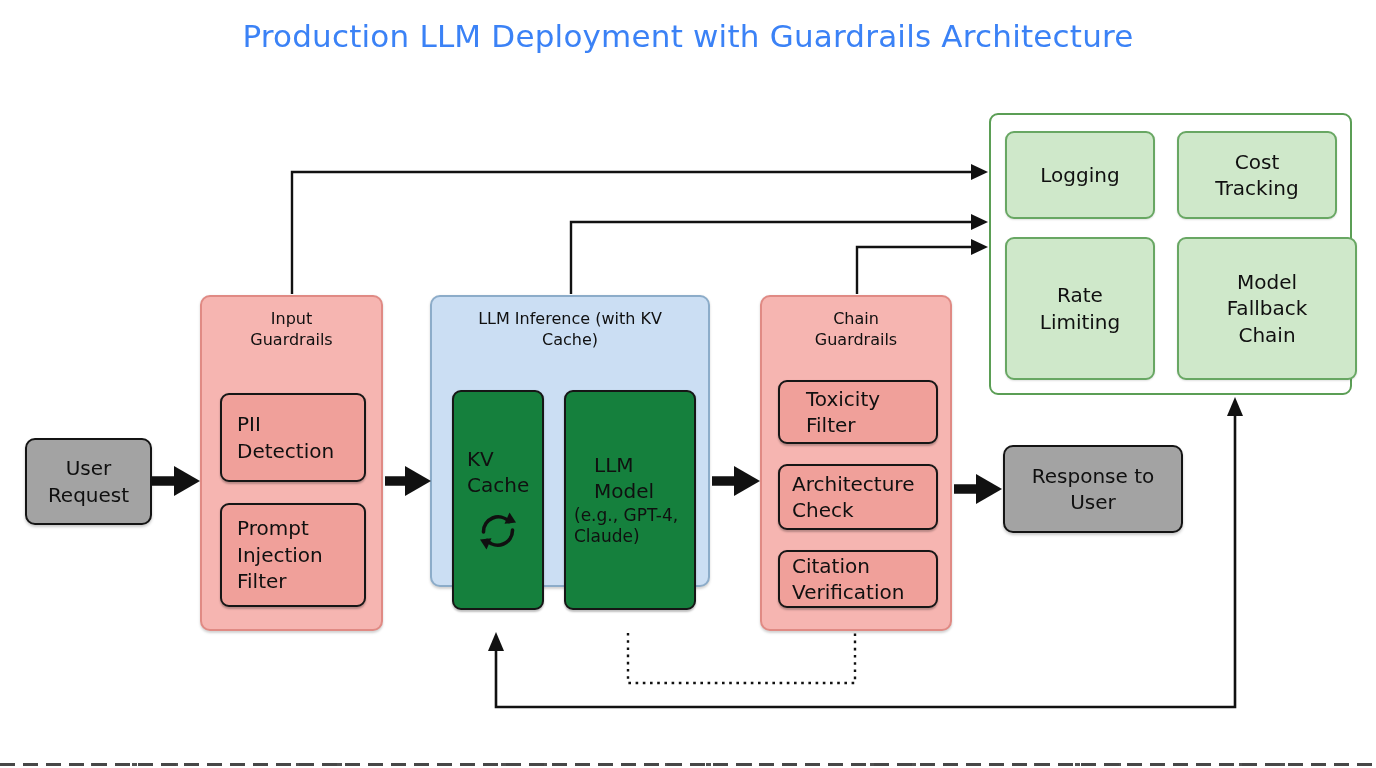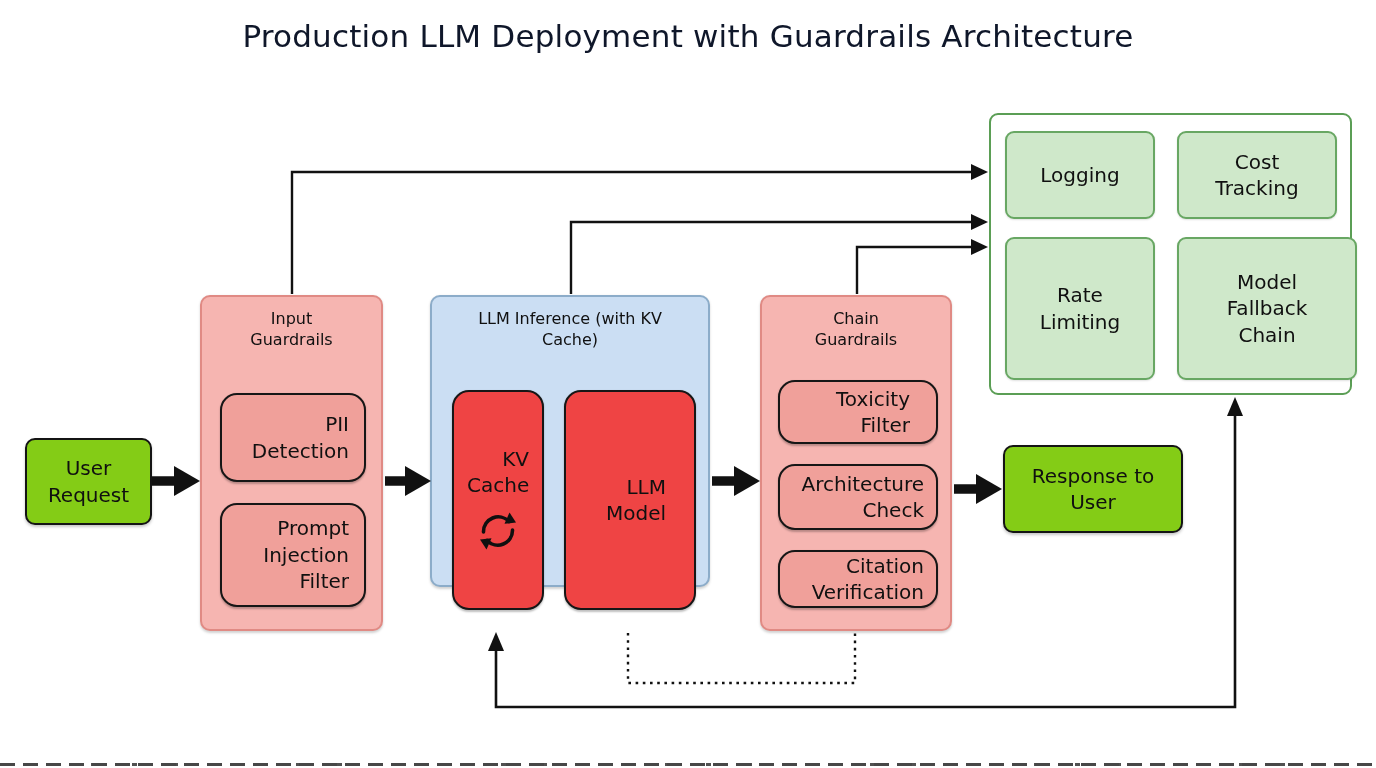--- a/index.html
+++ b/index.html
@@ -4,47 +4,47 @@
 <style>
   html,body{margin:0;padding:0;background:#ffffff;}
   .canvas{
     position:relative;width:1376px;height:768px;background:#ffffff;
     font-family:"DejaVu Sans","Liberation Sans",sans-serif;color:#101010;
     overflow:hidden;
   }
   .abs{position:absolute;box-sizing:border-box;}
   .diagram-title{
     left:0;top:18px;width:1376px;text-align:center;
-    font-size:31px;color:#0f172a;letter-spacing:0.2px;
+    font-size:31px;color:#3b82f6;letter-spacing:0.2px;
   }
   
   .container{border-radius:10px;border:2px solid;box-shadow:0 1.5px 2.5px rgba(0,0,0,.18);}
   .pink-container{background:#f6b5b1;border-color:#e08a84;}
   .blue-container{background:#cbdef3;border-color:#8cacc9;}
   .green-container{background:#ffffff;border:2.5px solid #5b9e55;border-radius:9px;box-shadow:none;}
   .container-title{
     position:relative;margin:11px auto 0;text-align:center;
     font-size:16px;line-height:1.32;
   }
   
   .sub{
-    border:2.4px solid #161616;border-radius:17px;
+    border:2.4px solid #161616;border-radius:9px;
     display:flex;flex-direction:column;align-items:center;justify-content:center;
-    text-align:right;font-size:20px;line-height:1.32;
+    text-align:left;font-size:20px;line-height:1.32;
     box-shadow:0 1.5px 2px rgba(0,0,0,.25);
   }
   .sub-pink{background:#f0a09a;}
-  .sub-blue{background:#ef4444;}
+  .sub-blue{background:#15803d;}
   .green-box{
     background:#cfe8ca;border:2.2px solid #68a763;border-radius:9px;
     display:flex;align-items:center;justify-content:center;
     text-align:center;font-size:20px;line-height:1.32;box-shadow:0 1px 2px rgba(0,0,0,.12);
   }
   .white-node{
-    background:#84cc16;border:2.6px solid #141414;border-radius:10px;
+    background:#a3a3a3;border:2.6px solid #141414;border-radius:10px;
     display:flex;align-items:center;justify-content:center;
     text-align:center;font-size:20px;line-height:1.32;
     box-shadow:0 2px 3px rgba(0,0,0,.22);
   }
   .lbl{display:block;}
   .w60{max-width:62px;}  .w70{max-width:72px;}  .w100{max-width:104px;}
   .w110{max-width:112px;} .w130{max-width:132px;} .w215{max-width:216px;}
   .sub-small{font-size:17px;line-height:1.28;max-width:112px;}
   .kv-icon{margin-top:10px;}
   svg.overlay{position:absolute;left:0;top:0;pointer-events:none;}
@@ -84,20 +84,21 @@
         <g stroke="#101010" stroke-width="3.6" fill="none" stroke-linecap="round">
           <path d="M8.5 24 A 14.8 14.8 0 0 1 34 13.5"></path>
           <path d="M37.5 22 A 14.8 14.8 0 0 1 12 32.5"></path>
         </g>
         <polygon points="34.5,4.5 41,14.5 29.5,15.8" fill="#101010"></polygon>
         <polygon points="11.5,41.5 5,31.5 16.5,30.2" fill="#101010"></polygon>
       </svg>
     </div>
     <div class="abs sub sub-blue" style="left:132px;top:93px;width:132px;height:220px">
       <span class="lbl w70">LLM Model</span>
+      <span class="lbl sub-small">(e.g., GPT-4, Claude)</span>
     </div>
   </div>
 
   <div class="abs container pink-container" style="left:760px;top:295px;width:192px;height:336px">
     <div class="container-title w110" style="max-width:112px">Chain Guardrails</div>
     <div class="abs sub sub-pink" style="left:16px;top:83px;width:160px;height:64px">
       <span class="lbl w100">Toxicity Filter</span>
     </div>
     <div class="abs sub sub-pink" style="left:16px;top:167px;width:160px;height:66px">
       <span class="lbl w130">Architecture Check</span>

